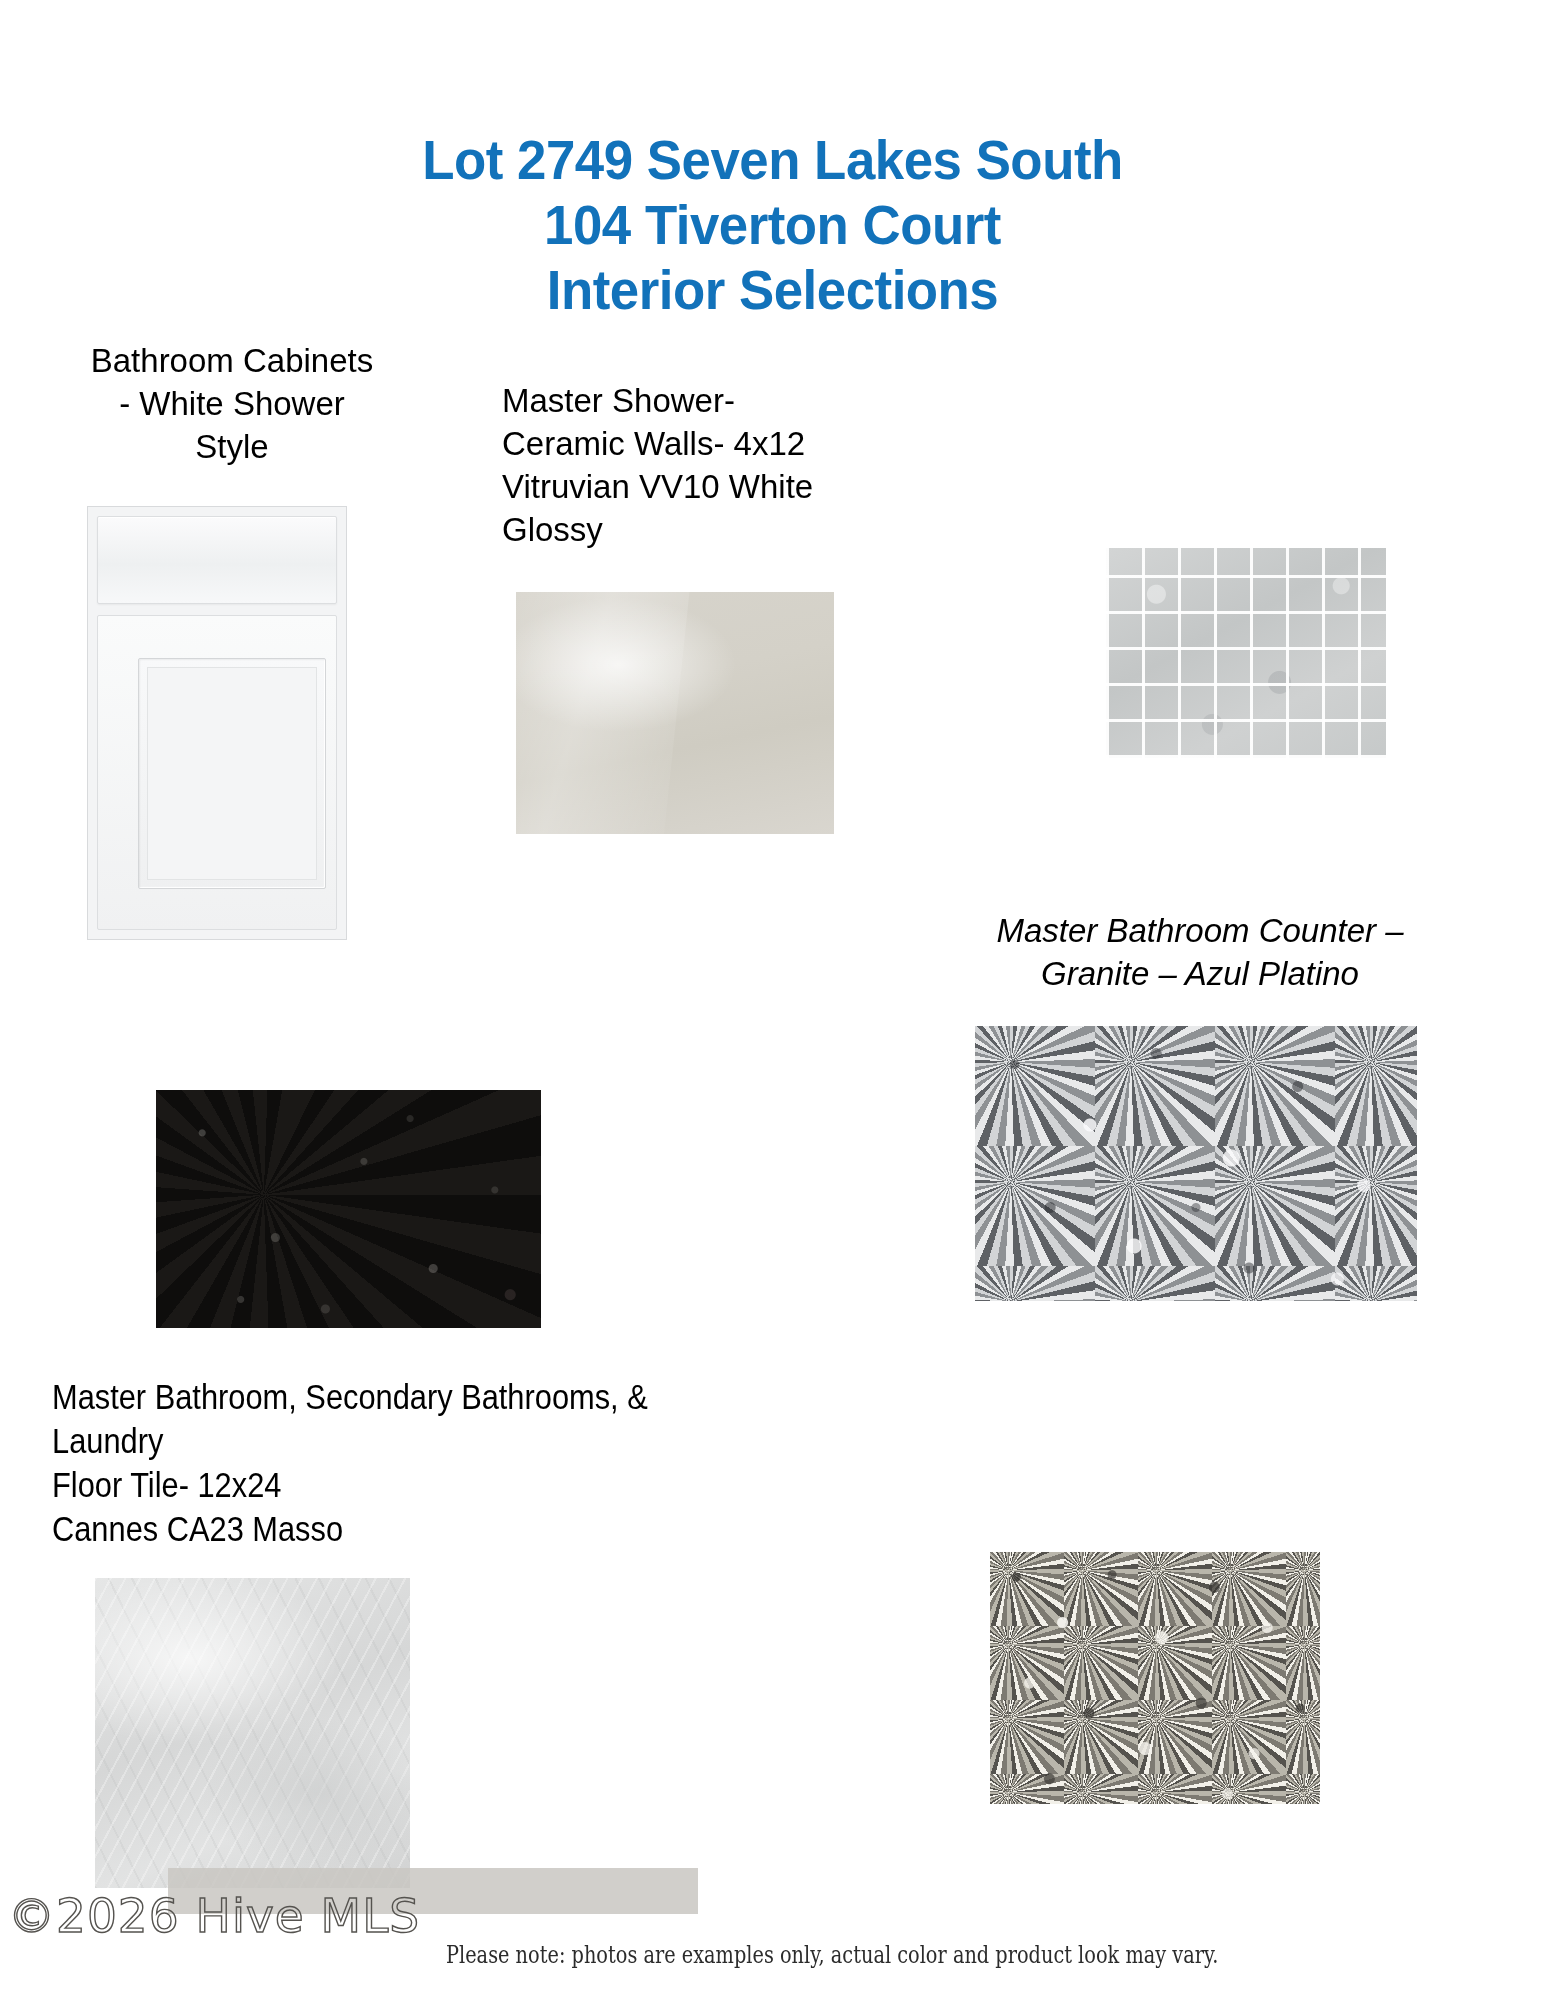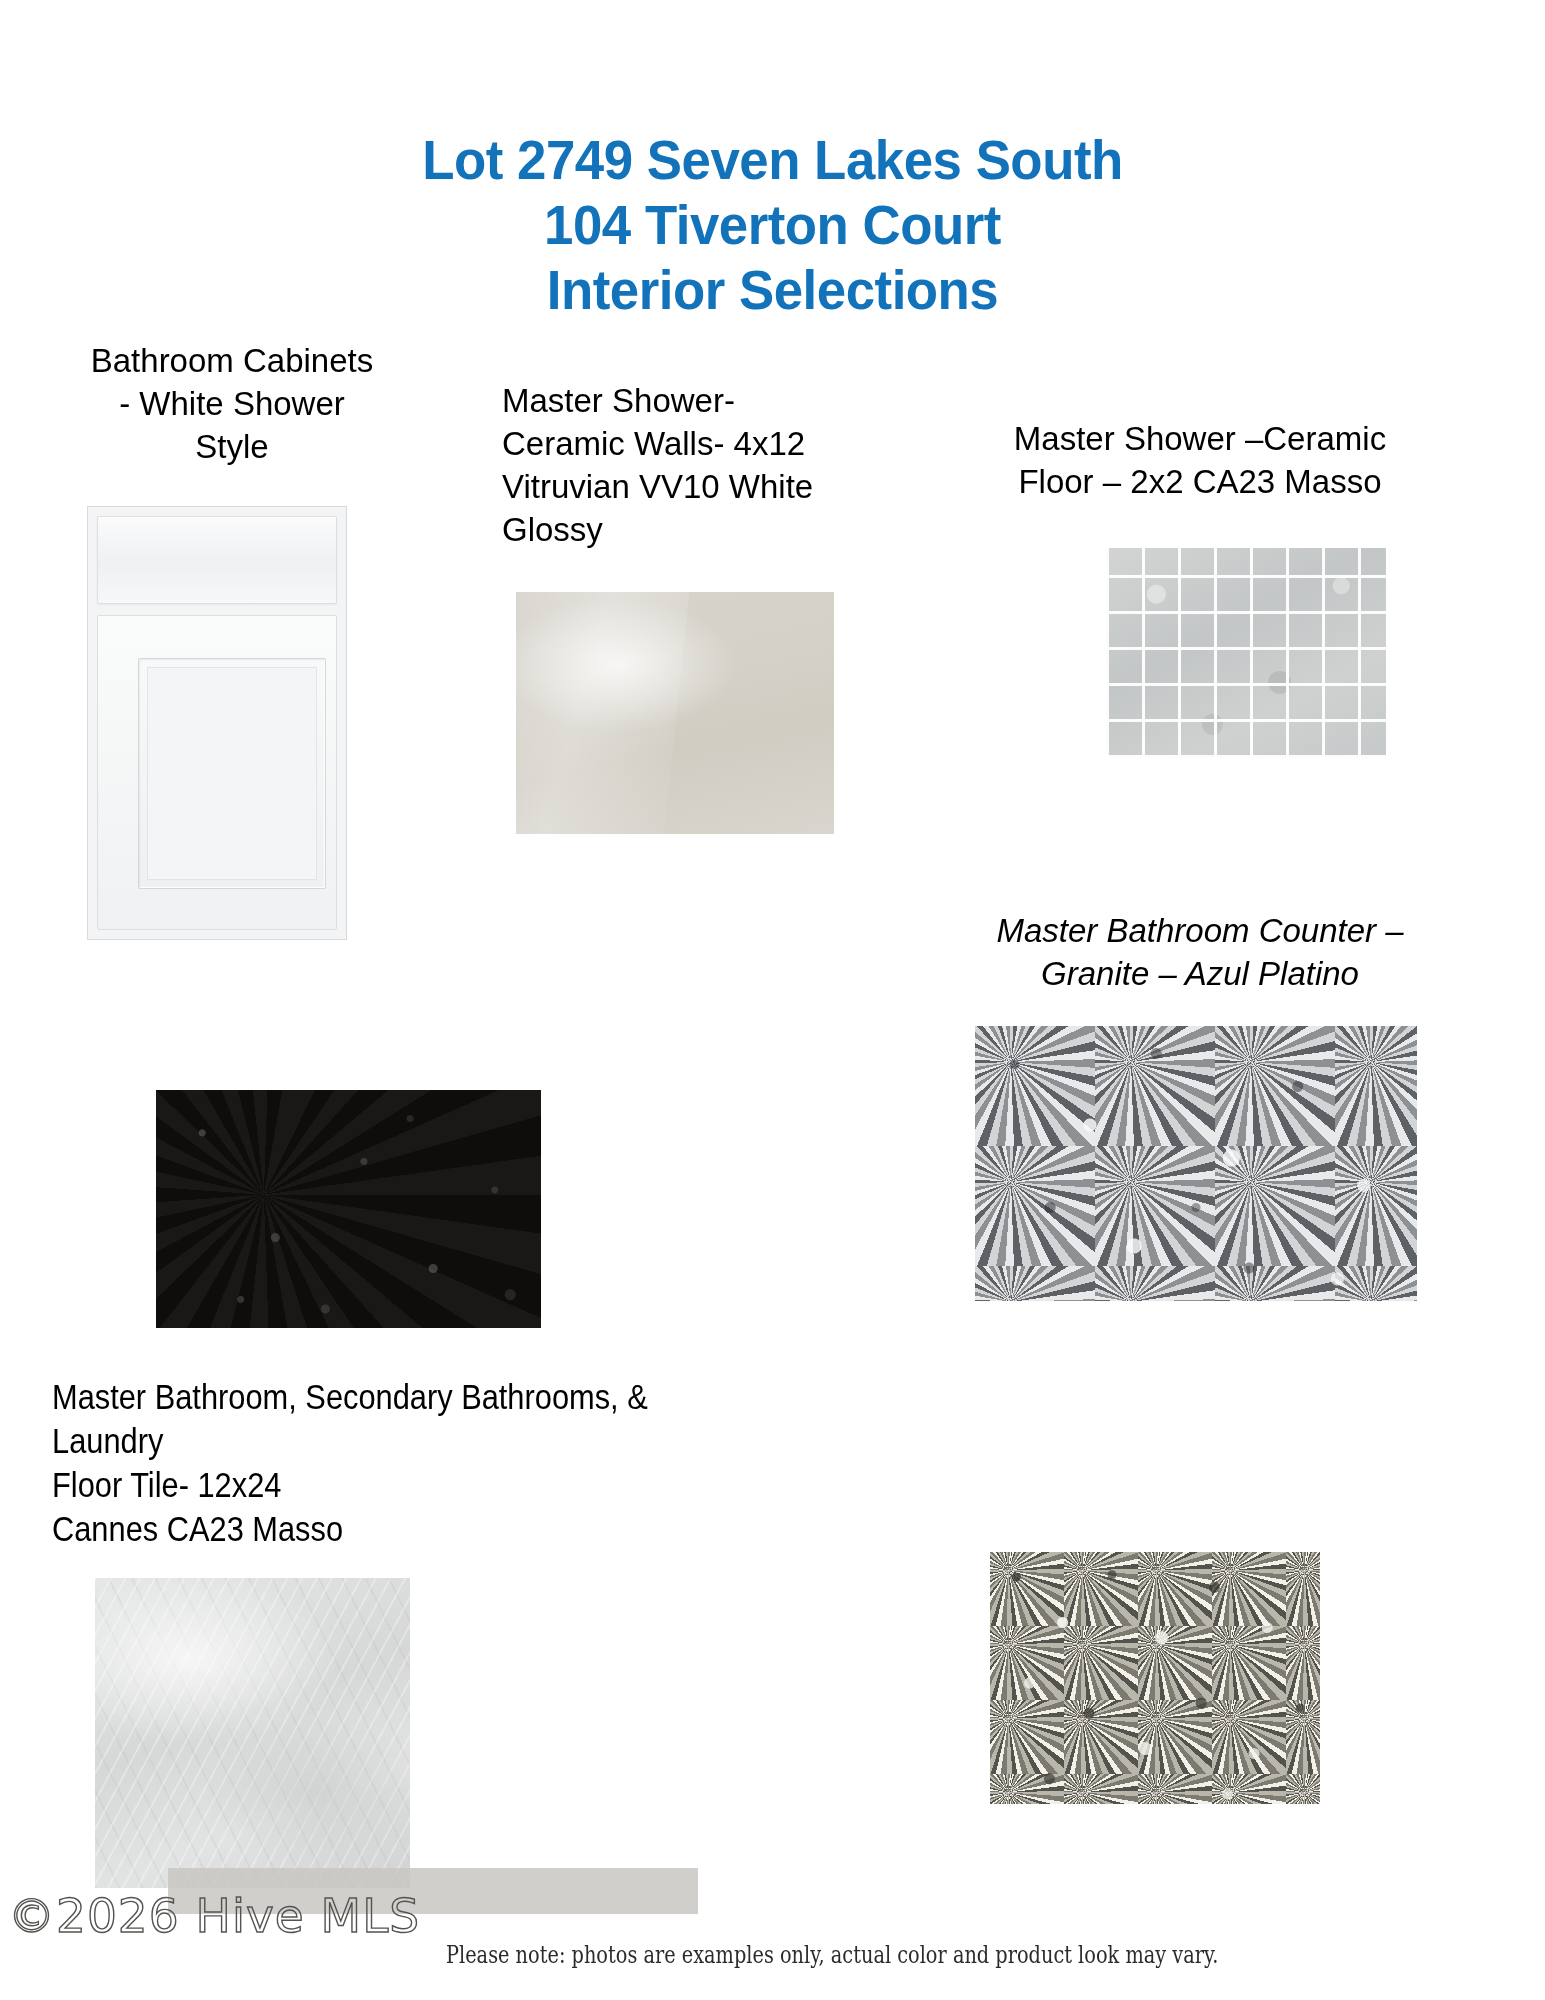--- a/index.html
+++ b/index.html
@@ -265,22 +265,20 @@
     </div>
   </div>
 
   <div class="caption left" style="left:502px; top:380px; width:400px;">Master Shower-
 Ceramic Walls- 4x12
 Vitruvian VV10 White
 Glossy</div>
 
   <div class="swatch glossy" style="left:516px; top:592px; width:318px; height:242px;"></div>
 
-  <div class="caption center" style="left:960px; top:418px; width:480px;">Master Shower –Ceramic
-Floor – 2x2 CA23 Masso</div>
 
   <div class="swatch mosaic" style="left:1106px; top:548px; width:280px; height:210px;"></div>
 
 
   <div class="swatch blackpearl" style="left:156px; top:1090px; width:385px; height:238px;"></div>
 
   <div class="caption center" style="left:920px; top:910px; width:560px;font-style:italic;">Master Bathroom Counter –
 Granite – Azul Platino</div>
 
   <div class="swatch azul" style="left:975px; top:1026px; width:442px; height:275px;"></div>

